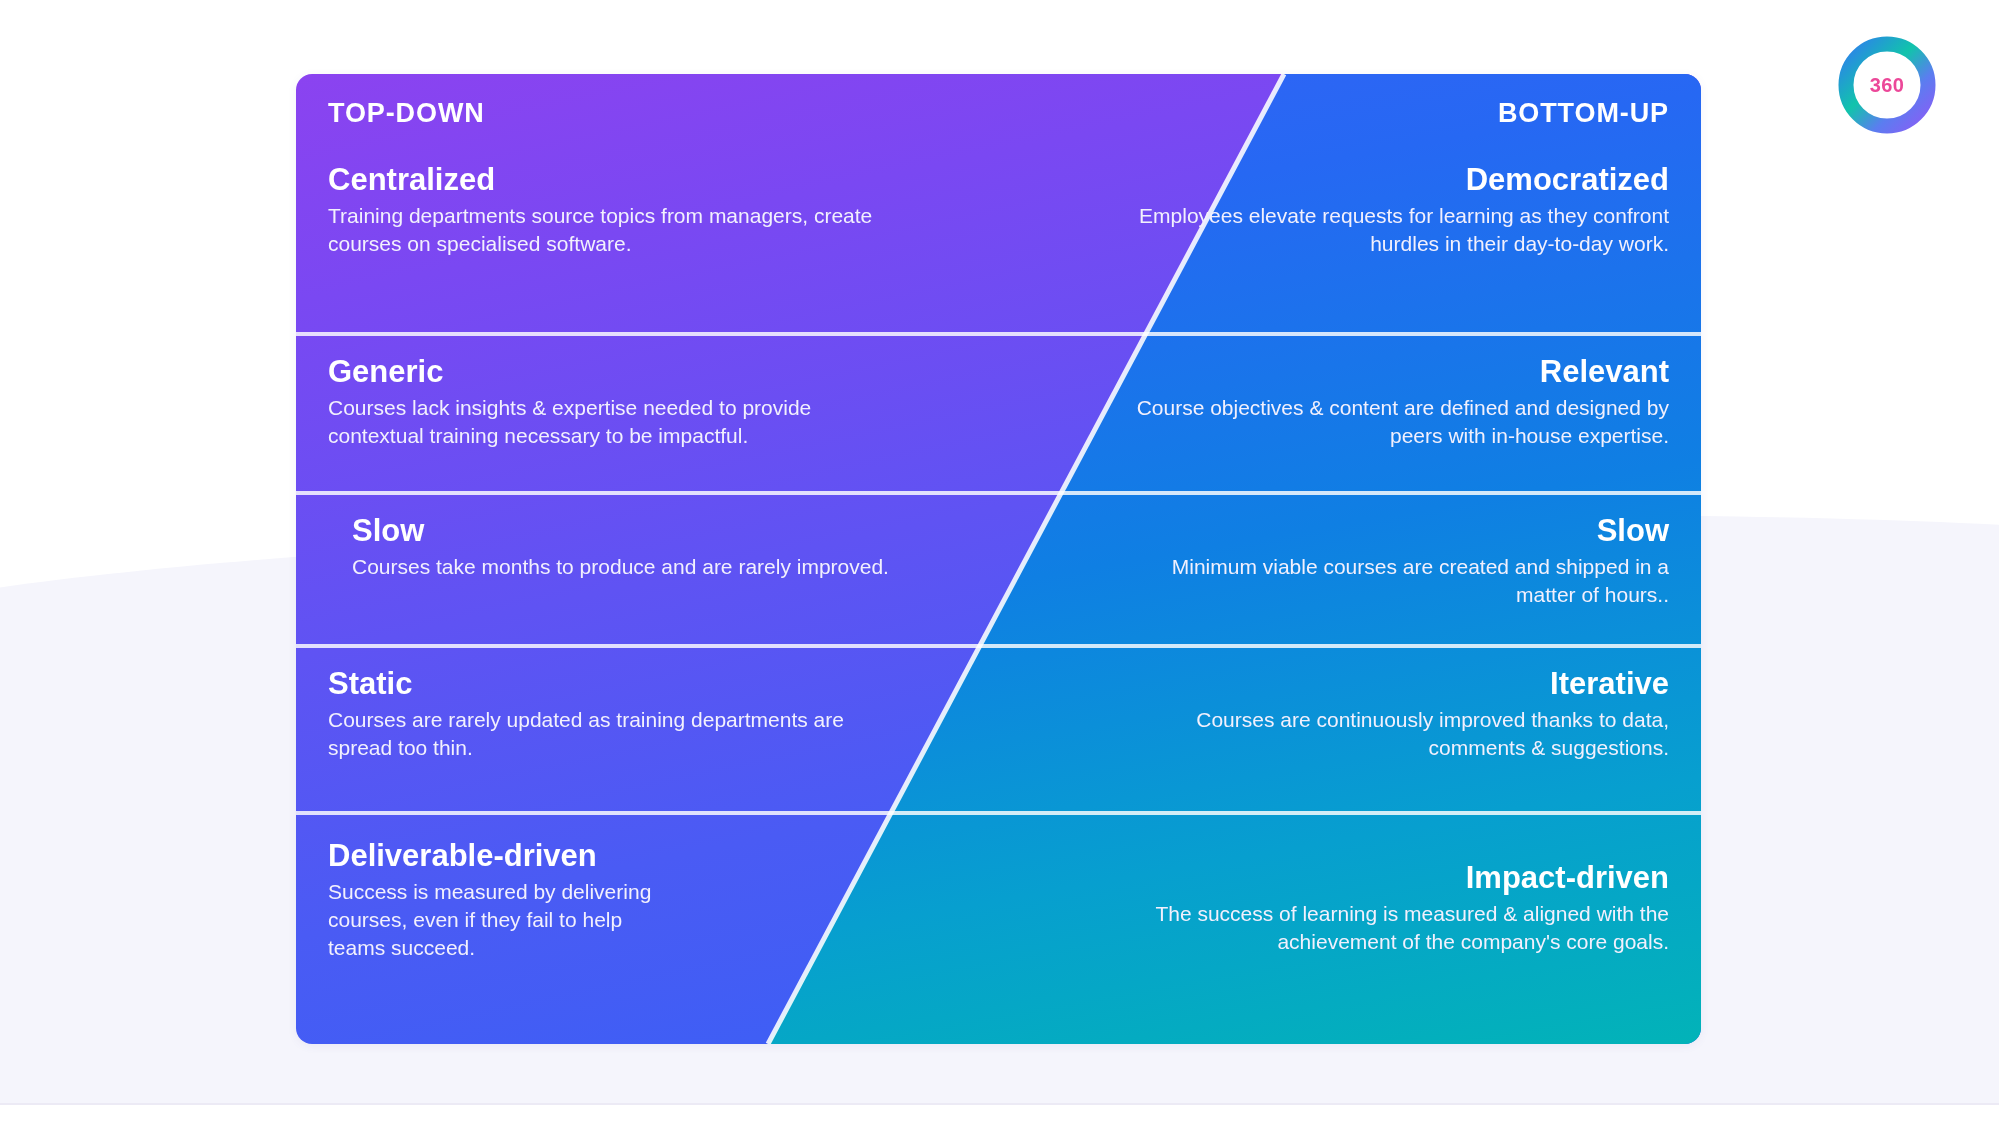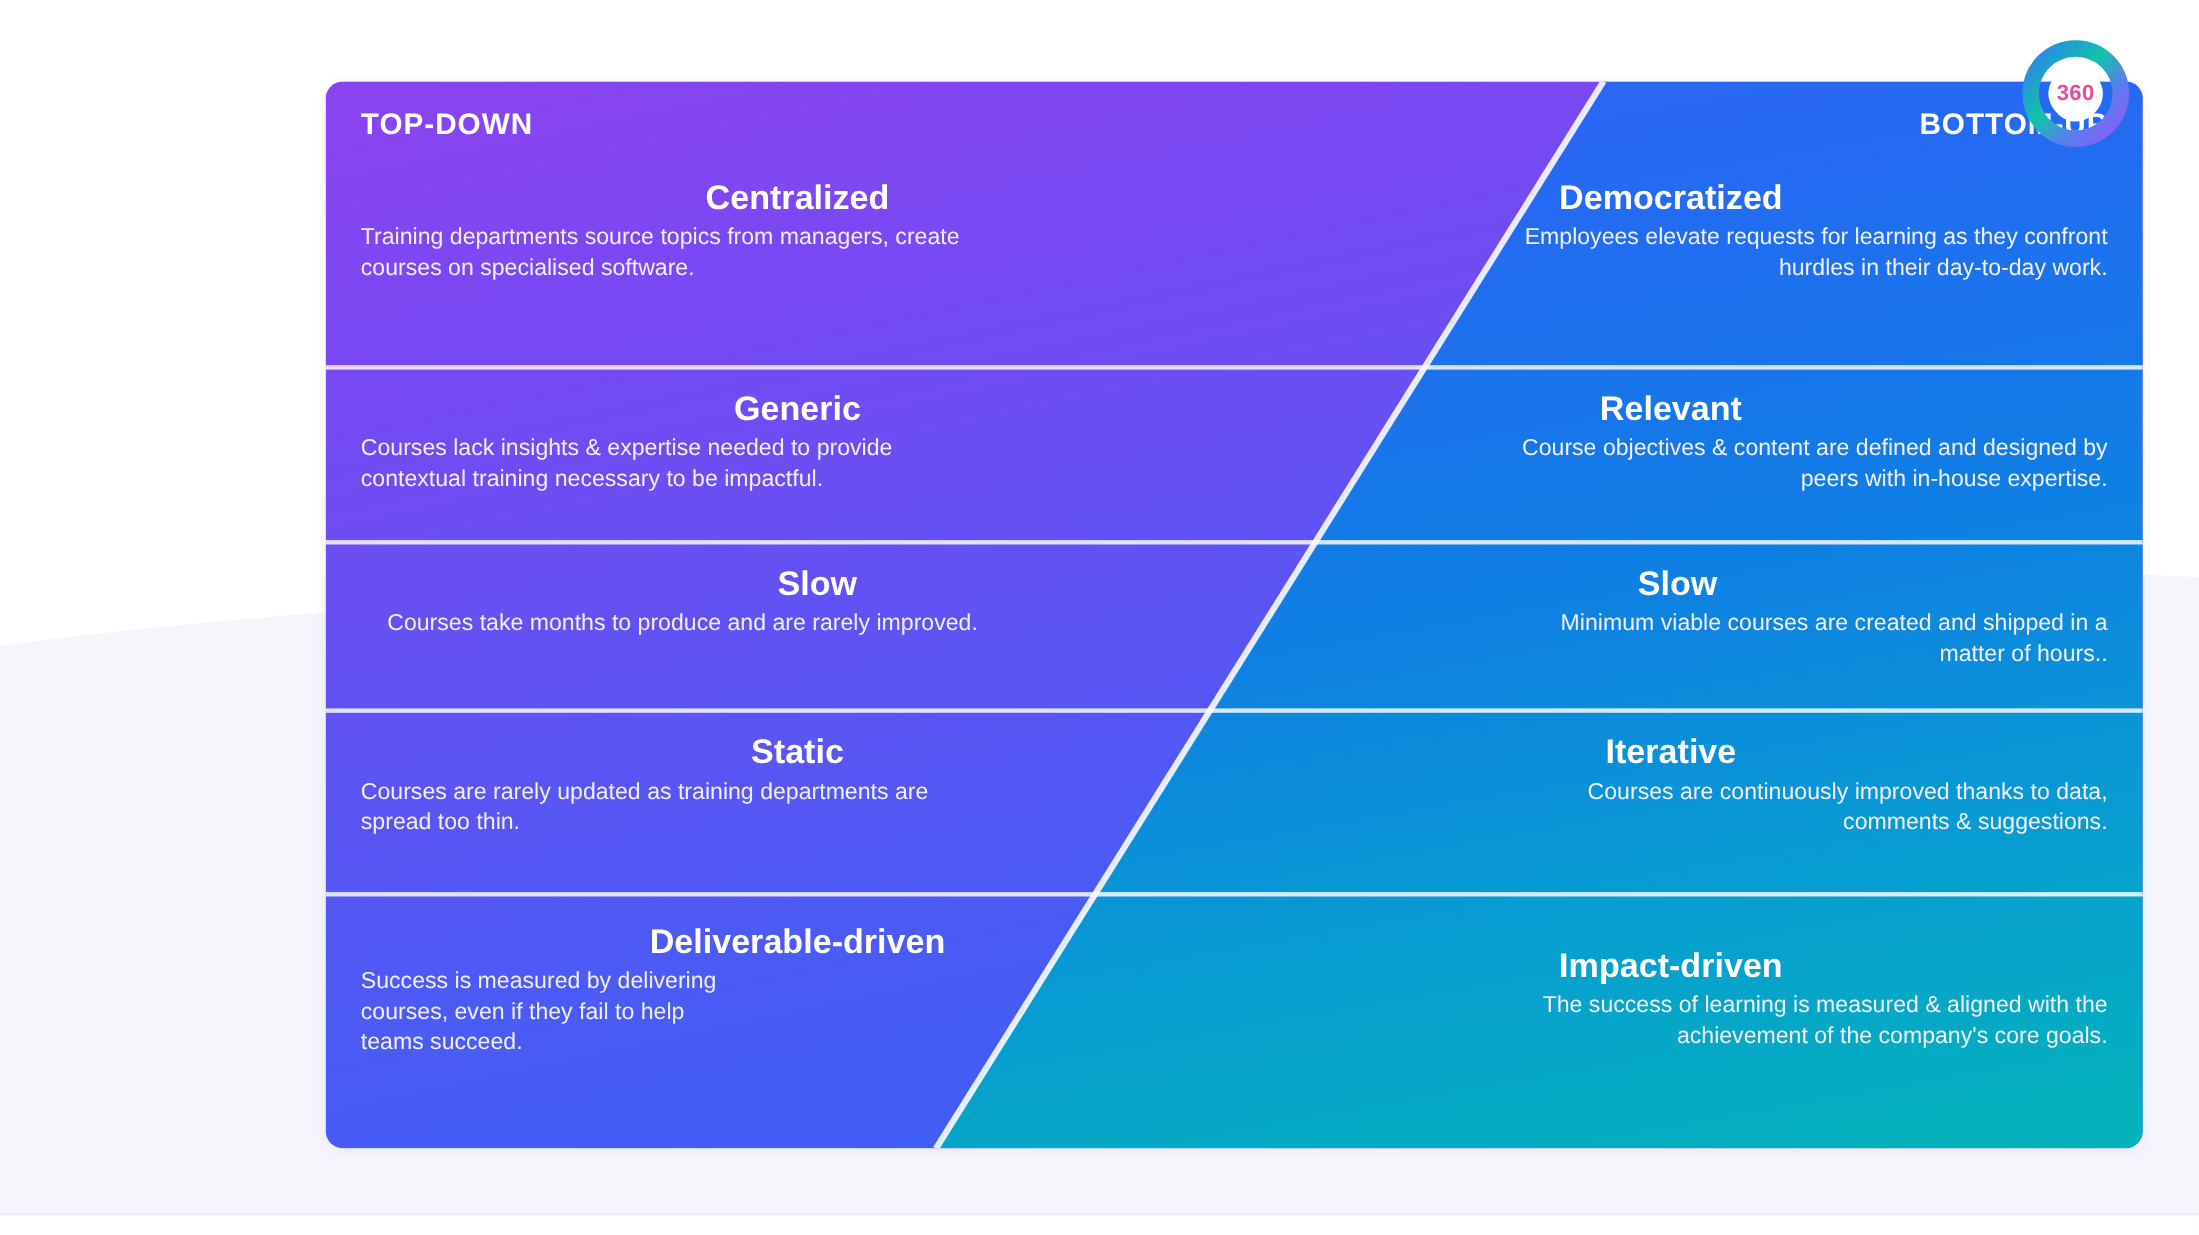--- a/index.html
+++ b/index.html
@@ -41,21 +41,21 @@
     background: #ffffff;
     border-top: 2px solid #eceaf5;
     z-index: 3;
   }
 
   
   .card {
     position: absolute;
     left: 296px;
     top: 74px;
-    width: 1652px;
+    width: 1405px;
     height: 970px;
     border-radius: 16px;
     overflow: hidden;
     z-index: 2;
     box-shadow: 0 2px 10px rgba(80,70,160,0.07);
   }
 
   
   .card-bg-left {
     position: absolute;
@@ -120,21 +120,20 @@
     color: #ffffff;
     margin: 0 0 36px 0;
     line-height: 1;
   }
   .term {
     font-size: 31px;
     font-weight: bold;
     color: #ffffff;
     margin: 0 0 4px 0;
     line-height: 1.12;
-    text-align: center;
   }
   .desc {
     font-size: 21px;
     font-weight: 400;
     line-height: 1.35;
     color: #f2f0fd;
     margin: 0;
     max-width: 560px;
   }
   .side.right .desc { margin-left: auto; }

